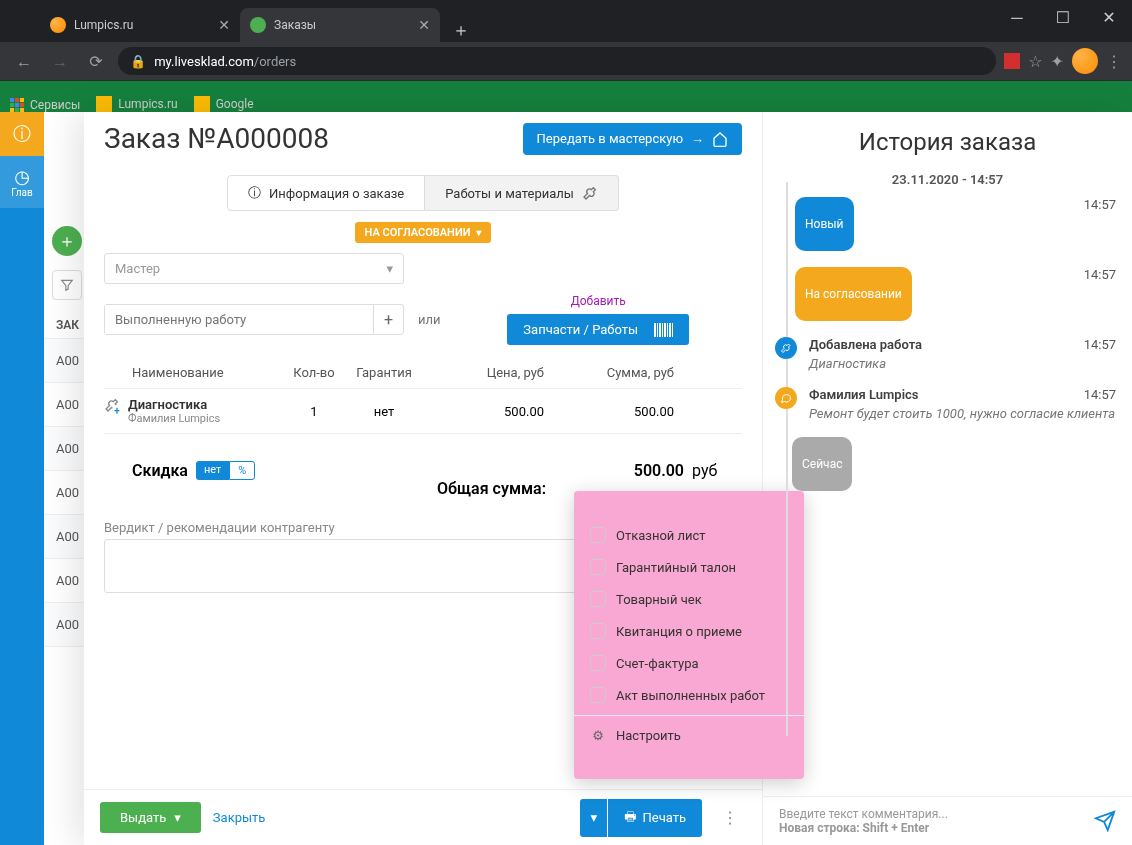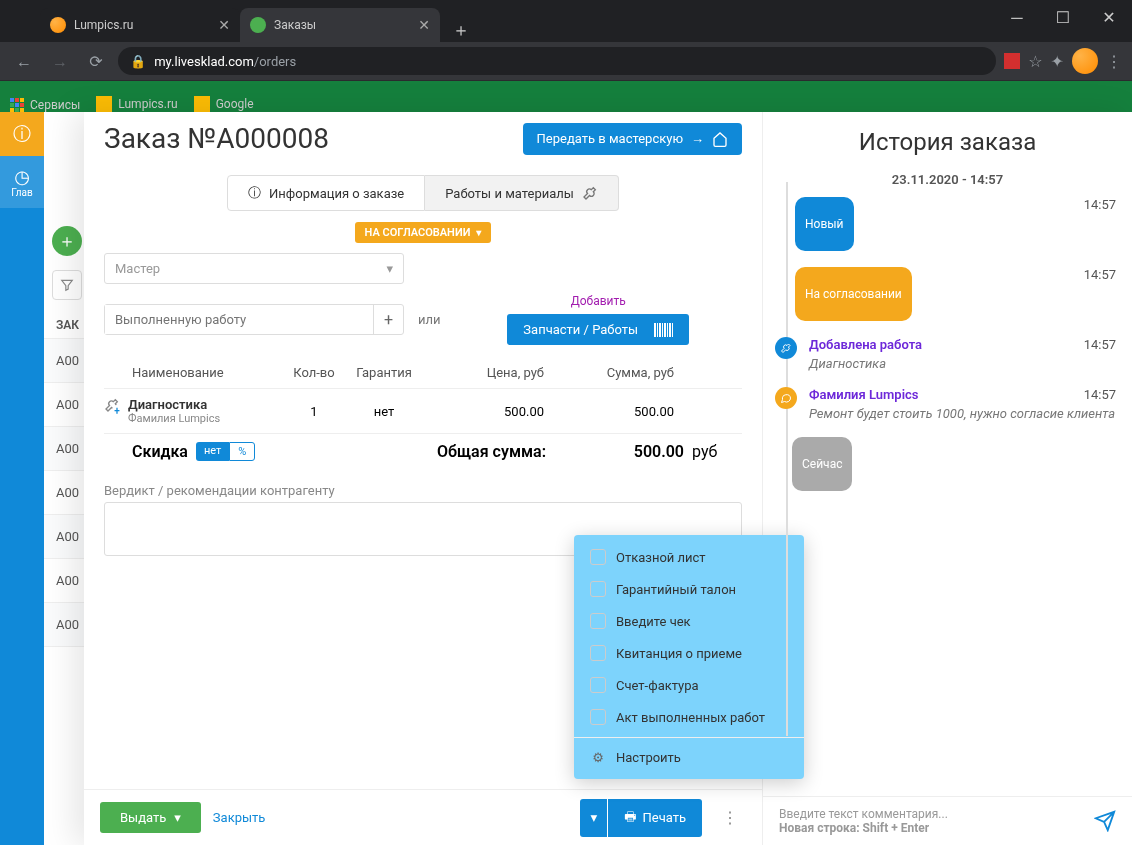--- a/index.html
+++ b/index.html
@@ -102,21 +102,21 @@
 .discount-row { display: flex; align-items: center; gap: 8px; padding: 8px 0; border-top: 1px solid #eee; }
 .discount-badge { display: inline-flex; }
 .discount-badge span { padding: 2px 8px; font-size: 11px; }
 .disc-no { background: #1089d8; color: #fff; border-radius: 3px 0 0 3px; }
 .disc-pct { border: 1px solid #1089d8; color: #1089d8; border-radius: 0 3px 3px 0; }
 
 .verdict-label { font-size: 13px; color: #888; margin-top: 14px; }
 .verdict-area { width: 100%; height: 54px; border: 1px solid #ddd; border-radius: 3px; margin-top: 4px; resize: vertical; padding: 6px; font-size: 13px; }
 
 
-.print-menu { position: absolute; bottom: 66px; left: 490px; width: 230px; background: #7dd3fc; border-radius: 4px; box-shadow: 0 4px 20px rgba(0,0,0,.2); padding: 6px 0; }
+.print-menu { position: absolute; bottom: 66px; left: 490px; width: 230px; background: #f9a8d4; border-radius: 4px; box-shadow: 0 4px 20px rgba(0,0,0,.2); padding: 28px 0; }
 .pm-item { display: flex; align-items: center; gap: 10px; padding: 8px 16px; font-size: 13px; color: #333; cursor: pointer; }
 .pm-check { width: 16px; height: 16px; border: 1px solid #ccc; border-radius: 3px; }
 .pm-sep { border-top: 1px solid #eee; margin: 4px 0; }
 .pm-gear { color: #666; width: 16px; text-align: center; }
 
 
 .modal-footer { height: 56px; border-top: 1px solid #eee; display: flex; align-items: center; padding: 0 16px; gap: 12px; }
 .btn-green { background: #4caf50; color: #fff; border: none; border-radius: 3px; padding: 8px 20px; font-size: 13px; display: flex; align-items: center; gap: 8px; cursor: pointer; }
 .btn-link { color: #1089d8; font-size: 13px; cursor: pointer; }
 .footer-spacer { flex: 1; }
@@ -133,21 +133,21 @@
 .h-entry { position: relative; padding-left: 16px; margin-bottom: 16px; }
 .h-entry.icon-entry { padding-left: 30px; }
 .h-badge { display: inline-block; color: #fff; font-size: 12px; padding: 20px 10px; border-radius: 10px; }
 .h-badge.blue { background: #1089d8; }
 .h-badge.orange { background: #f4a81d; }
 .h-badge.grey { background: #aaa; }
 .h-time { position: absolute; right: 0; top: 0; font-size: 13px; color: #555; }
 .h-icon { position: absolute; left: -4px; top: 0; width: 22px; height: 22px; border-radius: 50%; display: flex; align-items: center; justify-content: center; color: #fff; font-size: 12px; }
 .h-icon.blue { background: #1089d8; }
 .h-icon.orange { background: #f4a81d; }
-.h-title { font-weight: 600; font-size: 13px; color: #6d28d9; }
+.h-title { font-weight: 600; font-size: 13px; color: #404040; }
 .h-sub { font-size: 13px; color: #777; font-style: italic; margin-top: 4px; }
 .now-badge { position: relative; left: -3px; }
 
 .comment-row { border-top: 1px solid #eee; padding: 10px 16px; display: flex; align-items: center; gap: 10px; }
 .comment-input { flex: 1; font-size: 12px; color: #999; }
 .comment-input .hint { display: block; font-weight: bold; }
 .send-icon { color: #1089d8; font-size: 20px; }
 
 svg { display: block; }
 </style>
@@ -334,42 +334,42 @@
               <div class="price">500.00</div>
               <div></div>
             </div>
             <div class="discount-row">
               <span style="font-weight:600; padding-left:28px">Скидка</span>
               <span class="discount-badge">
                 <span class="disc-no">нет</span>
                 <span class="disc-pct">%</span>
               </span>
               <span style="flex:1"></span>
-              <span style="font-weight:600; margin-right:40px;">Общая сумма:</span>
+              <span style="font-weight:600; margin-right:40px;margin-top:37px;">Общая сумма:</span>
               <span style="font-weight:600; width:90px; text-align:right">500.00</span>
               <span style="width:50px; text-align:left">руб</span>
             </div>
           </div>
 
           <div class="verdict-label">Вердикт / рекомендации контрагенту</div>
           <textarea class="verdict-area" style=""></textarea>
         </div>
 
         <div class="print-menu">
           <div class="pm-item">
               <span class="pm-check"></span>
               <span>Отказной лист</span>
             </div>
           <div class="pm-item">
               <span class="pm-check"></span>
               <span>Гарантийный талон</span>
             </div>
           <div class="pm-item">
               <span class="pm-check"></span>
-              <span>Введите чек</span>
+              <span>Товарный чек</span>
             </div>
           <div class="pm-item">
               <span class="pm-check"></span>
               <span>Квитанция о приеме</span>
             </div>
           <div class="pm-item">
               <span class="pm-check"></span>
               <span>Счет-фактура</span>
             </div>
           <div class="pm-item">

